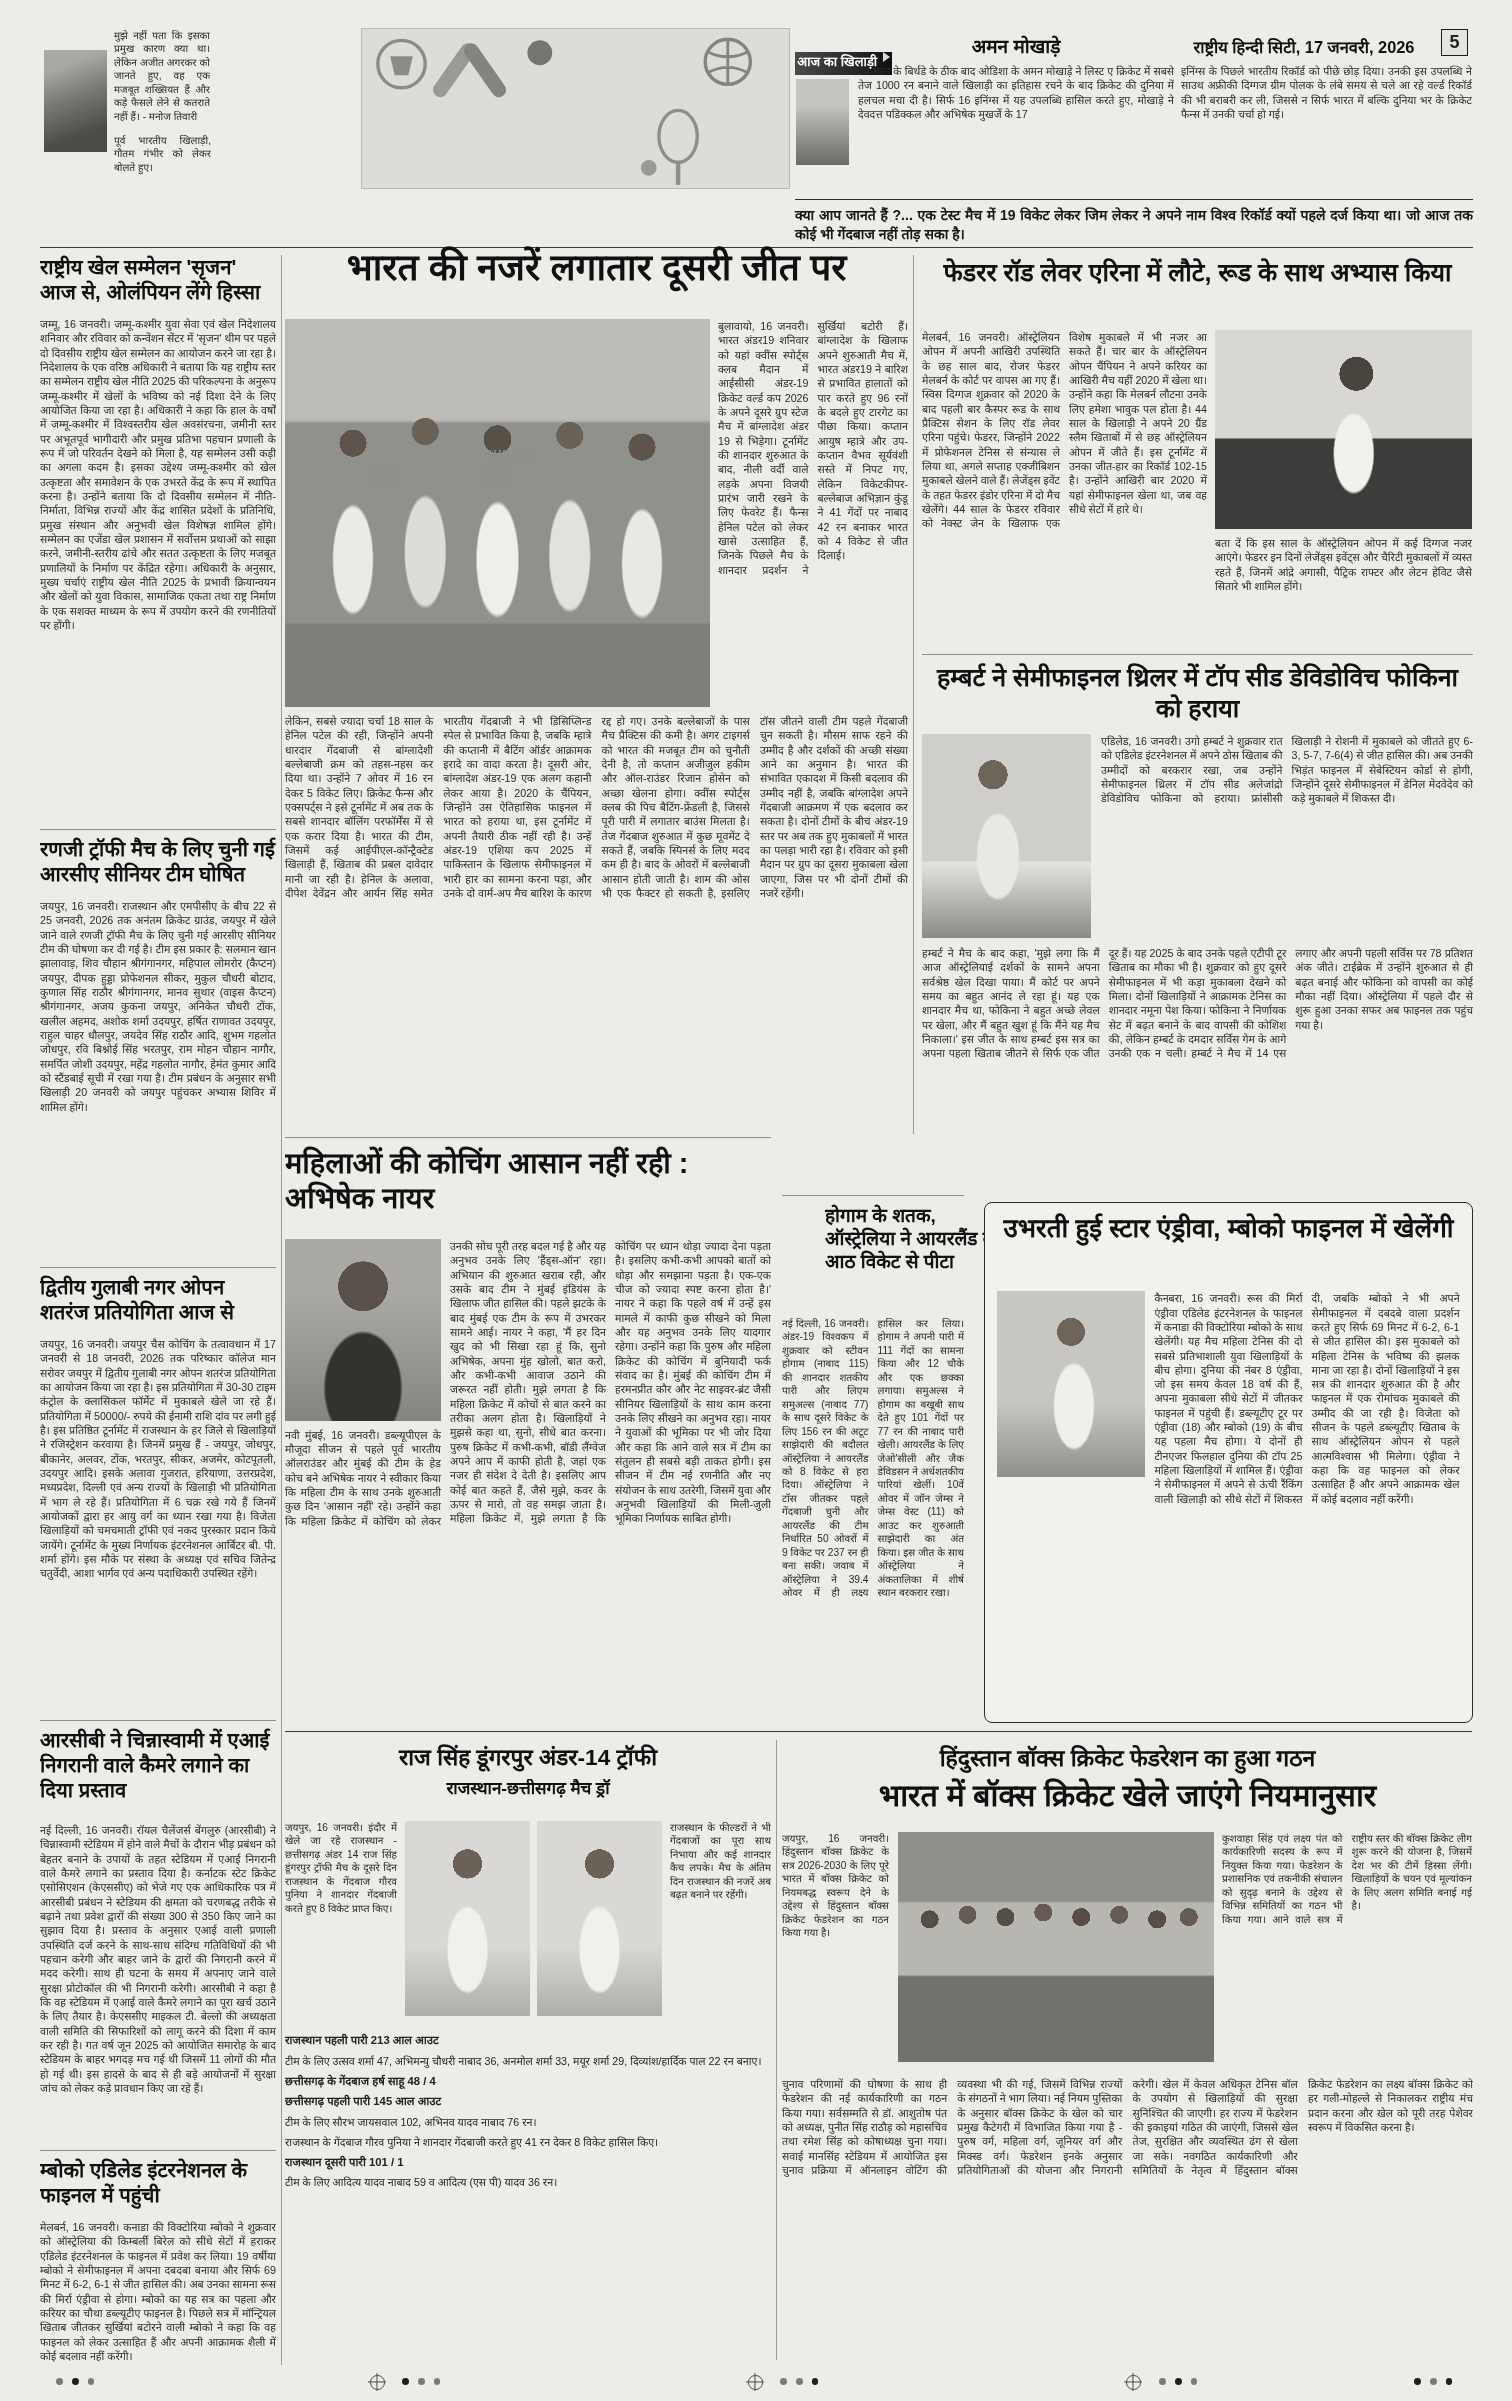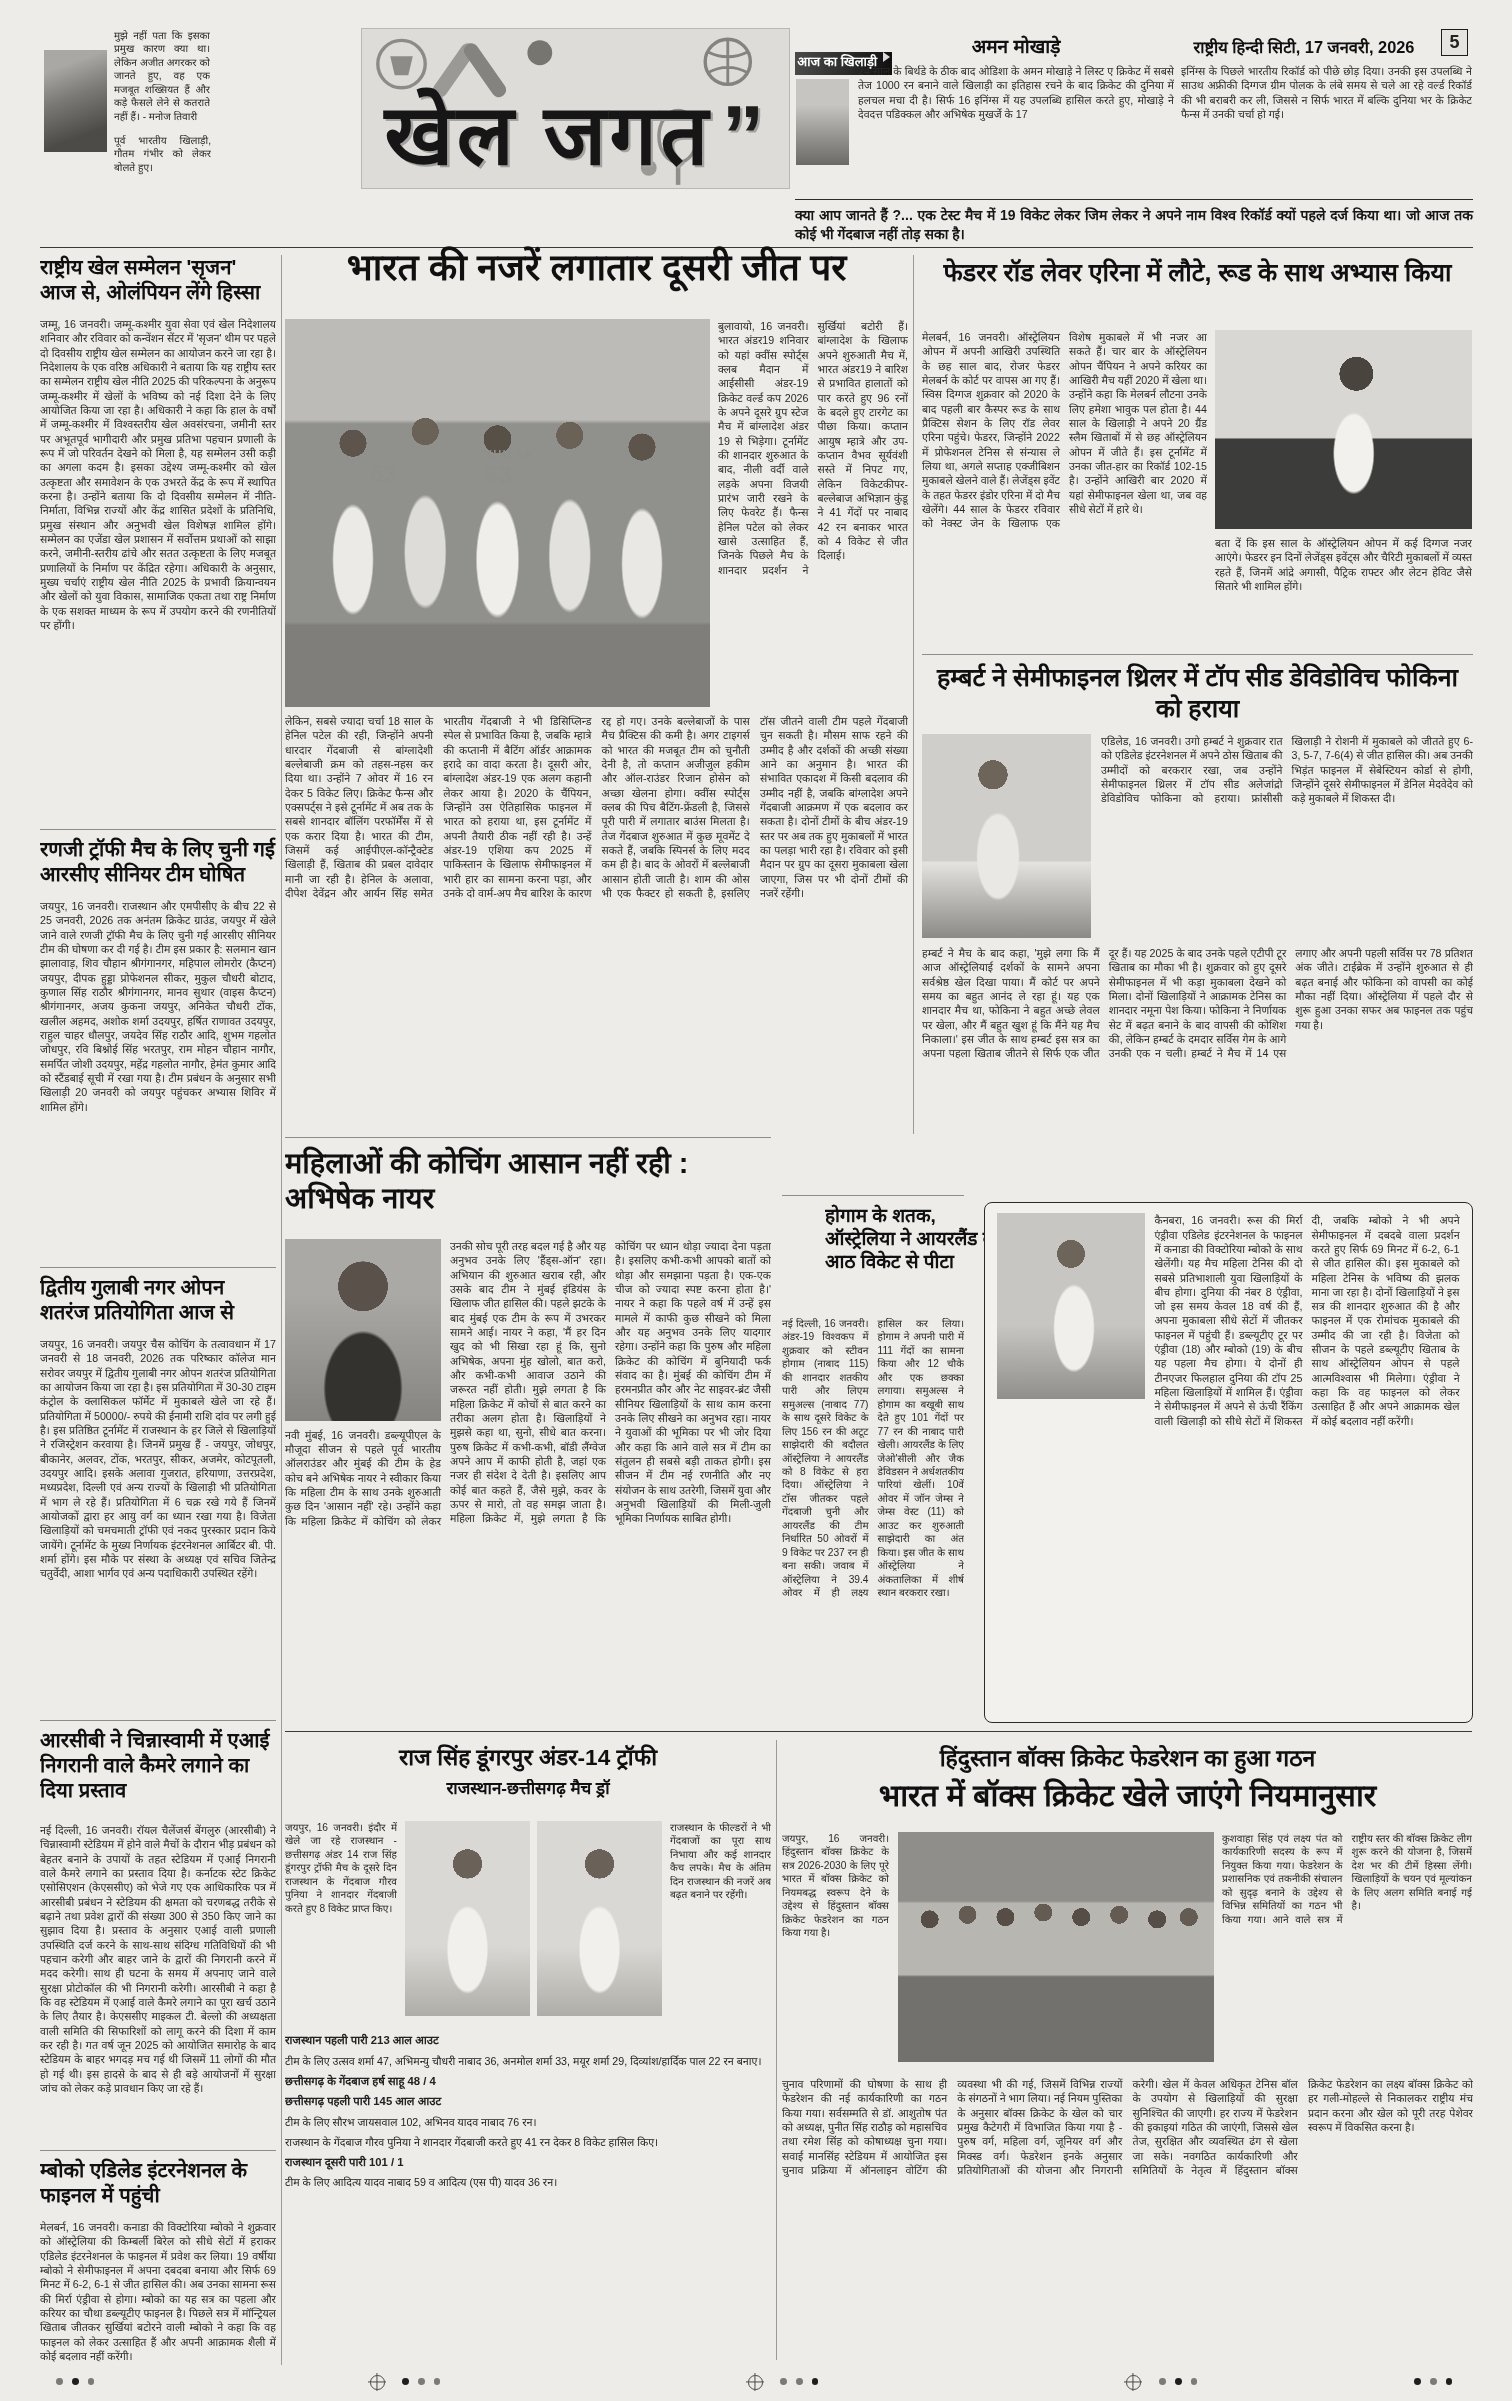--- a/index.html
+++ b/index.html
@@ -94,21 +94,20 @@
     <path d="M50 48 L90 48 L82 82 L58 82 Z" fill="#8c8b88"></path>
     <rect x="150" y="18" width="26" height="110" rx="12" fill="#9a9996" transform="rotate(35 163 73)"></rect>
     <rect x="205" y="18" width="26" height="110" rx="12" fill="#84837f" transform="rotate(-35 218 73)"></rect>
     <circle cx="315" cy="42" r="22" fill="#76756f"></circle>
     <circle cx="648" cy="58" r="40" fill="none" stroke="#84837f" stroke-width="6"></circle>
     <path d="M612 40 Q648 58 684 40 M612 78 Q648 58 684 78 M648 18 L648 98" stroke="#84837f" stroke-width="5" fill="none"></path>
     <ellipse cx="560" cy="190" rx="34" ry="46" fill="none" stroke="#8f8e8a" stroke-width="6"></ellipse>
     <line x1="560" y1="236" x2="560" y2="276" stroke="#8f8e8a" stroke-width="8"></line>
     <circle cx="508" cy="246" r="14" fill="#9a9996"></circle>
   </svg>
-  <div class="masthead-title">खेल जगत</div>
 </div>
 
 <div class="abs banner" style="left:795px;top:52px;width:97px;height:22.6px">
   <span>आज का खिलाड़ी</span>
   <span class="arrow"></span>
 </div>
 <div class="ph ph-potd" style="left:796px;top:79px;width:53px;height:86px"></div>
 <div class="abs c" style="left:858px;top:33px;width:316px;height:26px;font-size:19px;font-weight:bold;color:#101010">अमन मोखाड़े</div>
 <div class="abs c" style="left:1180px;top:35px;width:248px;height:24px;font-size:16.4px;font-weight:bold;color:#101010">राष्ट्रीय हिन्दी सिटी, 17 जनवरी, 2026</div>
 <div class="abs pagenum" style="left:1441px;top:29px;width:27px;height:27px">5</div>
@@ -167,20 +166,21 @@
 <div class="abs bt cols3" style="left:285px;top:1239px;width:486px;height:481px">
   <figure class="inphoto ph-nayar" style="position:relative"></figure>
   <span>नवी मुंबई, 16 जनवरी। डब्ल्यूपीएल के मौजूदा सीजन से पहले पूर्व भारतीय ऑलराउंडर और मुंबई की टीम के हेड कोच बने अभिषेक नायर ने स्वीकार किया कि महिला टीम के साथ उनके शुरुआती कुछ दिन 'आसान नहीं' रहे। उन्होंने कहा कि महिला क्रिकेट में कोचिंग को लेकर उनकी सोच पूरी तरह बदल गई है और यह अनुभव उनके लिए 'हैंड्स-ऑन' रहा। अभियान की शुरुआत खराब रही, और उसके बाद टीम ने मुंबई इंडियंस के खिलाफ जीत हासिल की। पहले झटके के बाद मुंबई एक टीम के रूप में उभरकर सामने आई। नायर ने कहा, 'मैं हर दिन खुद को भी सिखा रहा हूं कि, सुनो अभिषेक, अपना मुंह खोलो, बात करो, और कभी-कभी आवाज उठाने की जरूरत नहीं होती। मुझे लगता है कि महिला क्रिकेट में कोचों से बात करने का तरीका अलग होता है। खिलाड़ियों ने मुझसे कहा था, सुनो, सीधे बात करना। पुरुष क्रिकेट में कभी-कभी, बॉडी लैंग्वेज अपने आप में काफी होती है, जहां एक नजर ही संदेश दे देती है। इसलिए आप कोई बात कहते हैं, जैसे मुझे, कवर के ऊपर से मारो, तो वह समझ जाता है। महिला क्रिकेट में, मुझे लगता है कि कोचिंग पर ध्यान थोड़ा ज्यादा देना पड़ता है। इसलिए कभी-कभी आपको बातों को थोड़ा और समझाना पड़ता है। एक-एक चीज को ज्यादा स्पष्ट करना होता है।' नायर ने कहा कि पहले वर्ष में उन्हें इस मामले में काफी कुछ सीखने को मिला और यह अनुभव उनके लिए यादगार रहेगा। उन्होंने कहा कि पुरुष और महिला क्रिकेट की कोचिंग में बुनियादी फर्क संवाद का है। मुंबई की कोचिंग टीम में हरमनप्रीत कौर और नेट साइवर-ब्रंट जैसी सीनियर खिलाड़ियों के साथ काम करना उनके लिए सीखने का अनुभव रहा। नायर ने युवाओं की भूमिका पर भी जोर दिया और कहा कि आने वाले सत्र में टीम का संतुलन ही सबसे बड़ी ताकत होगी। इस सीजन में टीम नई रणनीति और नए संयोजन के साथ उतरेगी, जिसमें युवा और अनुभवी खिलाड़ियों की मिली-जुली भूमिका निर्णायक साबित होगी।</span>
 </div>
 
 <div class="thinrule" style="left:782px;top:1195px;width:182px"></div>
 <div class="abs hl" style="left:825px;top:1204px;width:182px;height:107px;font-size:19px">होगाम के शतक, ऑस्ट्रेलिया ने आयरलैंड को आठ विकेट से पीटा</div>
 <div class="abs bt-sm cols2" style="left:782px;top:1317px;width:182px;height:404px">नई दिल्ली, 16 जनवरी। अंडर-19 विश्वकप में शुक्रवार को स्टीवन होगाम (नाबाद 115) की शानदार शतकीय पारी और लिएम समुअल्स (नाबाद 77) के साथ दूसरे विकेट के लिए 156 रन की अटूट साझेदारी की बदौलत ऑस्ट्रेलिया ने आयरलैंड को 8 विकेट से हरा दिया। ऑस्ट्रेलिया ने टॉस जीतकर पहले गेंदबाजी चुनी और आयरलैंड की टीम निर्धारित 50 ओवरों में 9 विकेट पर 237 रन ही बना सकी। जवाब में ऑस्ट्रेलिया ने 39.4 ओवर में ही लक्ष्य हासिल कर लिया। होगाम ने अपनी पारी में 111 गेंदों का साम­ना किया और 12 चौके और एक छक्का लगाया। समुअल्स ने होगाम का बखूबी साथ देते हुए 101 गेंदों पर 77 रन की नाबाद पारी खेली। आयरलैंड के लिए जेओ'सीली और जैक डेविडसन ने अर्धशतकीय पारियां खेलीं। 10वें ओवर में जॉन जेम्स ने जेम्स वेस्ट (11) को आउट कर शुरुआती साझेदारी का अंत किया। इस जीत के साथ ऑस्ट्रेलिया ने अंकतालिका में शीर्ष स्थान बरकरार रखा।</div>
 
 <div class="abs box" style="left:984px;top:1202px;width:489px;height:521px;padding:10.2px 12.4px">
+  <div class="hl c" style="height:78px;font-size:26px">उभरती हुई स्टार एंड्रीवा, म्बोको फाइनल में खेलेंगी</div>
   <div class="bt cols3" style="height:400px">
     <figure class="inphoto ph-tennis2" style="height:186px"></figure>
     <span>कैनबरा, 16 जनवरी। रूस की मिर्रा एंड्रीवा एडिलेड इंटरनेशनल के फाइनल में कनाडा की विक्टोरिया म्बोको के साथ खेलेंगी। यह मैच महिला टेनिस की दो सबसे प्रतिभाशाली युवा खिलाड़ियों के बीच होगा। दुनिया की नंबर 8 एंड्रीवा, जो इस समय केवल 18 वर्ष की हैं, अपना मुकाबला सीधे सेटों में जीतकर फाइनल में पहुंची हैं। डब्ल्यूटीए टूर पर एंड्रीवा (18) और म्बोको (19) के बीच यह पहला मैच होगा। ये दोनों ही टीनएजर फिलहाल दुनिया की टॉप 25 महिला खिलाड़ियों में शामिल हैं। एंड्रीवा ने सेमीफाइनल में अपने से ऊंची रैंकिंग वाली खिलाड़ी को सीधे सेटों में शिकस्त दी, जबकि म्बोको ने भी अपने सेमीफाइनल में दबदबे वाला प्रदर्शन करते हुए सिर्फ 69 मिनट में 6-2, 6-1 से जीत हासिल की। इस मुकाबले को महिला टेनिस के भविष्य की झलक माना जा रहा है। दोनों खिलाड़ियों ने इस सत्र की शानदार शुरुआत की है और फाइनल में एक रोमांचक मुकाबले की उम्मीद की जा रही है। विजेता को सीजन के पहले डब्ल्यूटीए खिताब के साथ ऑस्ट्रेलियन ओपन से पहले आत्मविश्वास भी मिलेगा। एंड्रीवा ने कहा कि वह फाइनल को लेकर उत्साहित हैं और अपने आक्रामक खेल में कोई बदलाव नहीं करेंगी।</span>
   </div>
 </div>
 
 <div class="hrule" style="left:285px;top:1731px;width:1187px"></div>
 <div class="vrule" style="left:776px;top:1740px;height:620px"></div>
 
 <div class="abs hl c" style="left:285px;top:1744px;width:486px;height:33px;font-size:22.6px">राज सिंह डूंगरपुर अंडर-14 ट्रॉफी</div>

